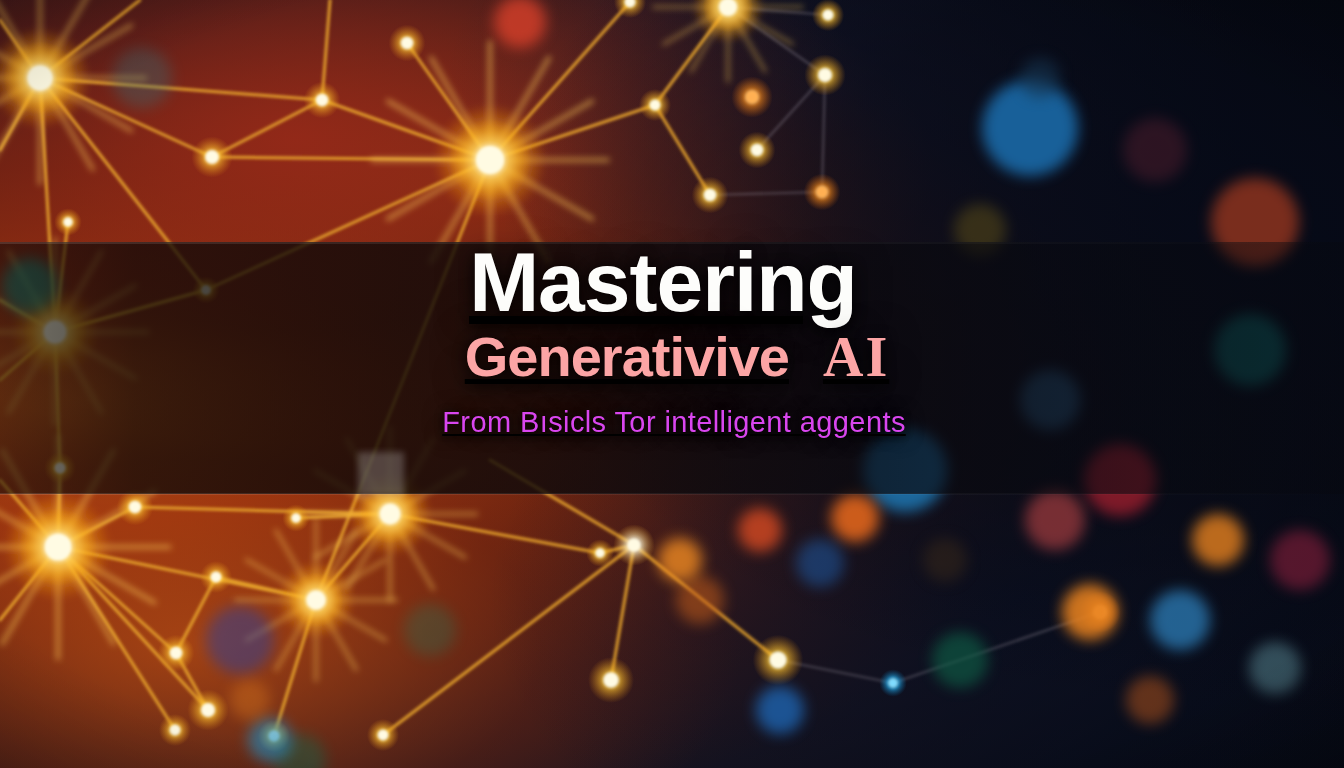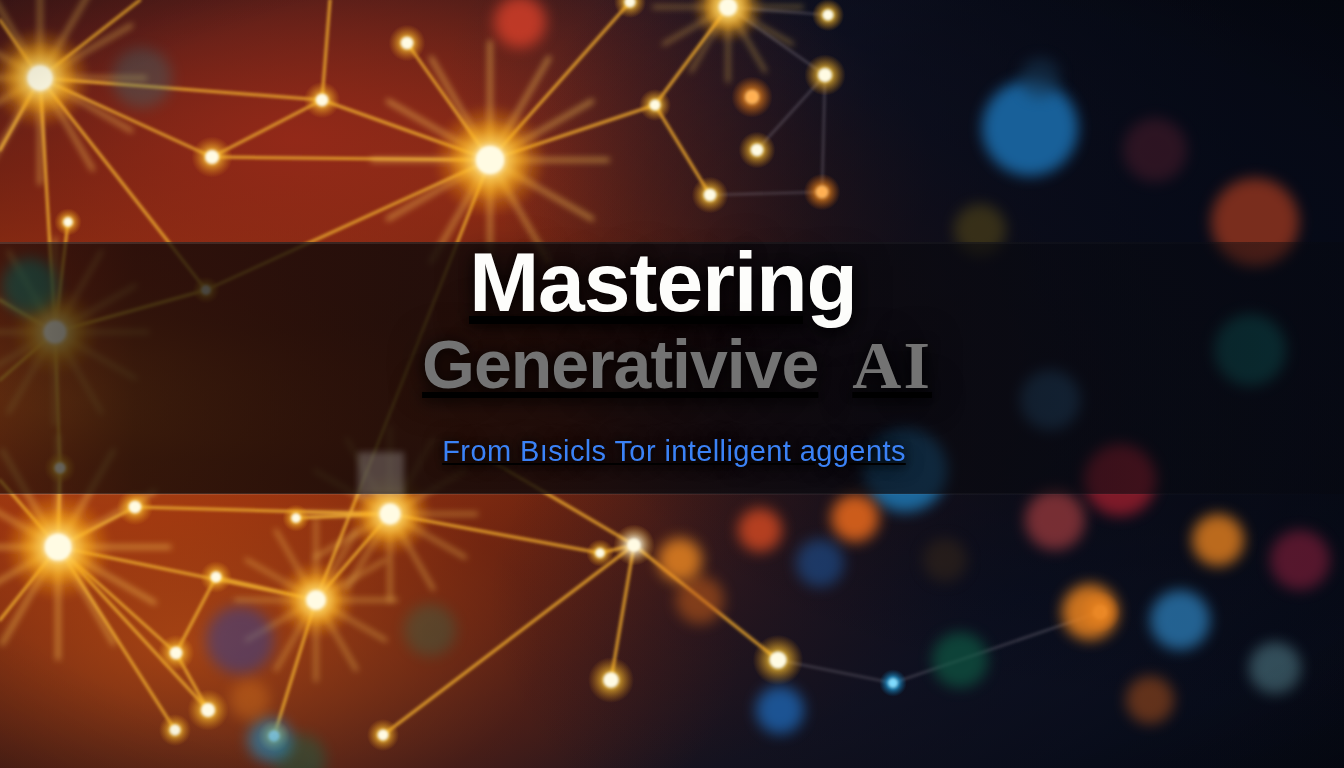--- a/index.html
+++ b/index.html
@@ -71,35 +71,35 @@
     pointer-events:none;
     text-decoration:underline;
   }
   .line1{
     font-size:84px;font-weight:700;letter-spacing:-1px;
     color:#fdfdfb;line-height:1.0;
     text-shadow:0 2px 14px rgba(0,0,0,.85), 0 0 34px rgba(0,0,0,.6);
     margin-left:-18px;
   }
   .line2{
-    font-size:68px;font-weight:700;letter-spacing:-1px;
+    font-size:56px;font-weight:700;letter-spacing:-1px;
     line-height:1.18;
-    color:#737373;
+    color:#fca5a5;
     text-shadow:0 2px 14px rgba(0,0,0,.85), 0 0 34px rgba(0,0,0,.6);
     margin-left:10px;
   }
   .ai{
     font-family:"Liberation Serif",serif;
     font-weight:700;letter-spacing:2px;
     margin-left:34px;
   }
   .subtitle{
     font-size:29px;font-weight:300;letter-spacing:.4px;
-    color:#3b82f6;
-    margin-top:30px;margin-left:4px;
+    color:#d946ef;
+    margin-top:16px;margin-left:4px;
     text-shadow:0 1px 8px rgba(0,0,0,.9), 0 0 20px rgba(0,0,0,.7);
   }
 </style>
 </head>
 <body>
 
 <div id="stage">
 
   <div class="bg-base"></div>
   <div class="bg-warm"></div>

